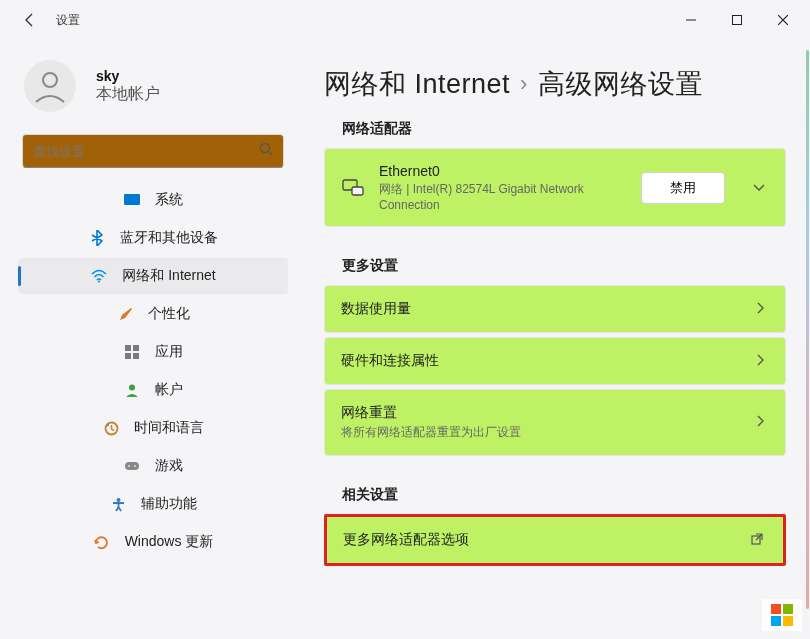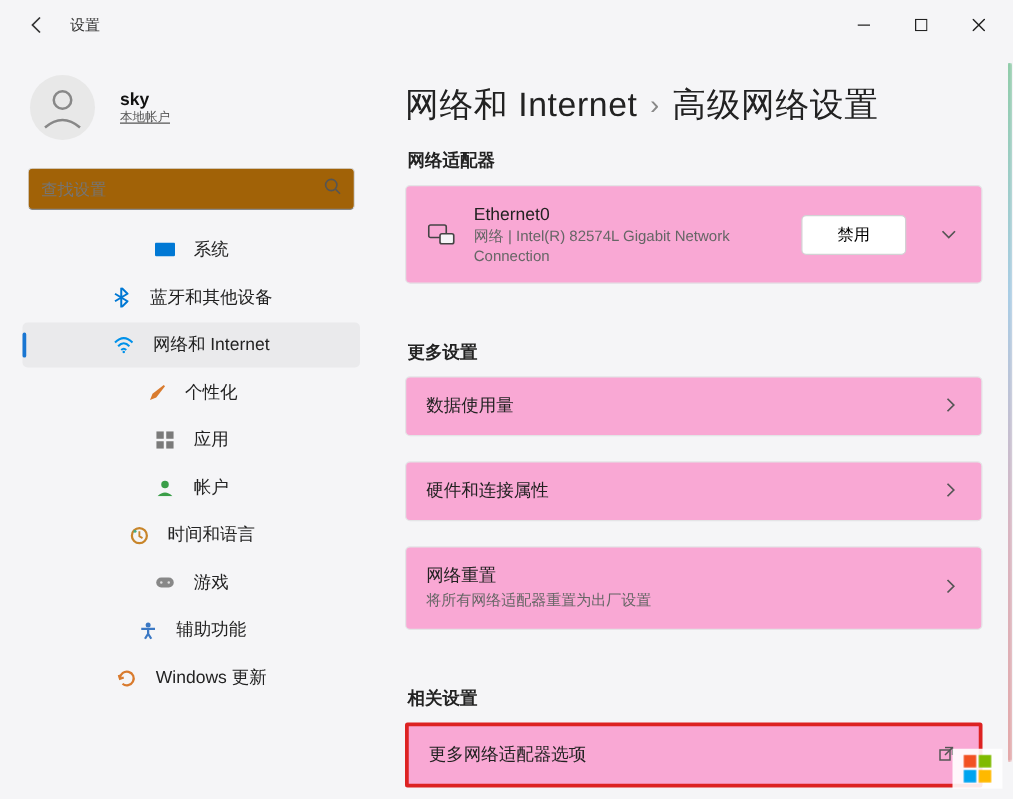--- a/index.html
+++ b/index.html
@@ -12,40 +12,40 @@
     .window-controls { display: flex; }
     .win-ctrl { width: 46px; height: 32px; display: flex; align-items: center; justify-content: center; cursor: pointer; }
     
     .main-layout { display: flex; height: calc(100% - 40px); }
     .sidebar { width: 300px; padding: 8px 12px 12px 18px; display: flex; flex-direction: column; }
     
     .user-block { display: flex; align-items: center; gap: 20px; padding: 12px 6px 18px 6px; }
     .avatar { width: 52px; height: 52px; border-radius: 50%; background: #e8e8e8; display: flex; align-items: center; justify-content: center; }
     .user-text { display: flex; flex-direction: column; }
     .user-name { font-size: 14px; font-weight: 600; color: #111; }
-    .user-sub { font-size: 10px; color: #555; text-decoration: underline; }
+    .user-sub { font-size: 16px; color: #555; }
     
     .search-box { display: flex; align-items: center; background: #a16207; border: 1px solid #d8d8d8; border-bottom: 1.5px solid #888; border-radius: 4px; height: 34px; padding: 0 10px; margin: 4px 4px 14px 4px; }
     .search-box input { flex: 1; border: none; outline: none; font-size: 13px; background: transparent; }
     .search-box .sicon { color: #555; }
     
     .nav-list { display: flex; flex-direction: column; gap: 2px; }
     .nav-item { display: flex; align-items: center; gap: 14px; padding: 9px 12px; border-radius: 4px; cursor: pointer; font-size: 14px; color: #222; position: relative; justify-content: center; }
     .nav-item.active { background: #eaeaec; }
     .nav-item.active::before { content: ""; position: absolute; left: 0; top: 8px; bottom: 8px; width: 3px; background: #1976d2; border-radius: 2px; }
     .nav-icon { width: 18px; height: 18px; display: inline-flex; align-items: center; justify-content: center; font-size: 15px; }
     
     .content { flex: 1; padding: 26px 24px 0 24px; overflow-y: auto; }
     .breadcrumb { display: flex; align-items: center; gap: 10px; font-size: 27px; color: #222; margin-bottom: 18px; letter-spacing: 0.5px;}
     .breadcrumb .bc-part { white-space: nowrap; }
     .breadcrumb .bc-sep { color: #888; font-size: 22px; }
     
-    .section-label { font-size: 14px; font-weight: 600; color: #222; margin: 8px 0 10px 2px; }
-    
-    .card { background: #f9a8d4; border: 1px solid #e4e4e6; border-radius: 4px; margin-bottom: 20px; }
+    .section-label { font-size: 14px; font-weight: 600; color: #222; margin: 8px 0 10px 18px; }
+    
+    .card { background: #bef264; border: 1px solid #e4e4e6; border-radius: 4px; margin-bottom: 4px; }
     .card-row { display: flex; align-items: center; padding: 14px 16px; gap: 14px; cursor: pointer; }
     .card-icon { width: 24px; display: flex; align-items: center; justify-content: center; color: #444; }
     .card-text { flex: 1; display: flex; flex-direction: column; }
     .card-title { font-size: 14px; color: #222; }
     .card-sub { font-size: 12px; color: #666; margin-top: 2px; }
     .disable-btn { background: #fff; border: 1px solid #d2d2d4; border-radius: 4px; padding: 6px 28px; font-size: 13px; cursor: pointer; margin-right: 10px; text-align: center; }
     .chevron { color: #555; font-size: 13px; padding: 0 4px; }
     
     .section-gap { height: 18px; }
     

